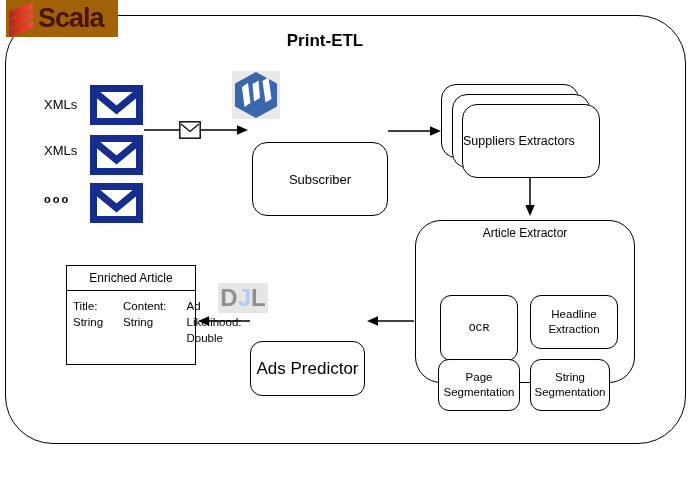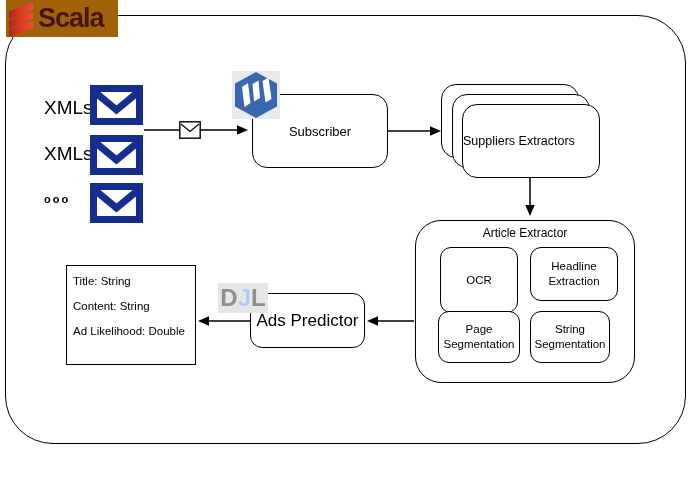--- a/index.html
+++ b/index.html
@@ -27,45 +27,45 @@
     font-size:27px;font-weight:bold;color:#47140a;letter-spacing:-1px;margin-left:2px;
   }
 
   
   .title{
     left:225px;top:31px;width:200px;text-align:center;
     font-size:17px;font-weight:bold;z-index:3;
   }
 
   
-  .src-label{left:44px;width:44px;font-size:19px;z-index:3;}
+  .src-label{left:44px;width:44px;font-size:13px;z-index:3;}
   .src-more{font-size:11px;font-weight:bold;letter-spacing:2px;}
 
   
   .node{
     background:#fff;border:1.4px solid #000;z-index:3;
-    display:flex;align-items:center;justify-content:center;text-align:center;
+    display:flex;align-items:center;justify-content:center;text-align:center;margin-top:48px;
   }
   .rounded{border-radius:15px;}
 
   .subscriber{left:252px;top:94px;width:136px;height:74px;font-size:13px;}
 
   .stack{background:#fff;border:1.4px solid #000;border-radius:15px;}
   .stack-back{left:441px;top:84px;width:138px;height:74px;z-index:3;}
   .stack-mid{left:452px;top:94px;width:138px;height:74px;z-index:3;}
   .stack-front{left:462px;top:104px;width:138px;height:74px;z-index:3;font-size:12.5px;
     display:flex;align-items:center;justify-content:flex-start;white-space:nowrap;}
 
   .article-group{
     left:415px;top:220px;width:220px;height:163px;
     border:1.4px solid #000;border-radius:26px;background:#fff;z-index:3;
   }
   .article-title{left:415px;top:226px;width:220px;text-align:center;font-size:12px;z-index:4;}
   .sub-node{border-radius:11px;font-size:11.5px;line-height:1.3;z-index:4;}
-  .ocr{left:440px;top:247px;width:78px;height:66px;}
+  .ocr{left:440px;top:247px;width:78px;height:66px;font-family:Liberation Mono, monospace;}
   .headline{left:530px;top:247px;width:88px;height:54px;}
   .pageseg{left:438px;top:311px;width:82px;height:52px;}
   .imageseg{left:530px;top:311px;width:80px;height:52px;}
 
   .ads{left:250px;top:293px;width:115px;height:55px;font-size:17px;border-radius:12px;}
 
   
   .djl{
     left:218px;top:283px;width:50px;height:30px;background:#e6e6e6;z-index:4;
     display:flex;align-items:center;justify-content:center;
@@ -77,21 +77,21 @@
   
   .record{
     left:66px;top:265px;width:130px;height:100px;
     border:1.4px solid #000;background:#fff;z-index:3;
   }
   .record-title{
     height:24px;border-bottom:1.4px solid #000;
     display:flex;align-items:center;justify-content:center;font-size:12px;
   }
   .record-fields{
-    padding:7px 6px 0 6px;display:flex;flex-direction:column;gap:9px;
+    padding:7px 6px 0 6px;display:flex;flex-direction:row;gap:20px;
     font-size:11.5px;line-height:16px;text-align:left;
   }
 
   .icon-abs{z-index:3;}
   .logo-abs{z-index:4;}
 </style>
 </head>
 <body>
 
 <div class="stage">
@@ -124,20 +124,21 @@
       </defs>
       <g fill="url(#sg)" stroke="url(#sg)" stroke-width="2" stroke-linejoin="round">
         <polygon points="4,12 26,4 26,9 4,18"></polygon>
         <polygon points="4,21 26,13 26,18 4,27"></polygon>
         <polygon points="4,30 26,22 26,27 4,36"></polygon>
       </g>
     </svg>
     <span class="brand-text">Scala</span>
   </div>
 
+  <div class="abs title">Print-ETL</div>
 
   <div class="abs src-label" style="top:97px;">XMLs</div>
   <div class="abs src-label" style="top:143px;">XMLs</div>
   <div class="abs src-label src-more" style="top:193px;">ooo</div>
 
   <svg class="abs icon-abs" style="left:90px;top:85px;" width="53" height="40" viewBox="0 0 53 40">
     <rect x="3.5" y="3.5" width="46" height="33" fill="#fff" stroke="#142d8f" stroke-width="7"></rect>
     <polyline points="6,8 26.5,25 47,8" fill="none" stroke="#142d8f" stroke-width="7"></polyline>
   </svg>
   <svg class="abs icon-abs" style="left:90px;top:135px;" width="53" height="40" viewBox="0 0 53 40">
@@ -191,20 +192,21 @@
       <span class="g">D</span>
       <span class="b">J</span>
       <span class="g">L</span>
     </div>
 
   <div class="abs node ads">
     <span>Ads Predictor</span>
   </div>
 
   <div class="abs record">
+    <div class="record-title">Enriched Article</div>
     <div class="record-fields">
       <div>Title: String</div>
       <div>Content: String</div>
       <div>Ad Likelihood: Double</div>
     </div>
   </div>
 
 </div>
 
 </body></html>

